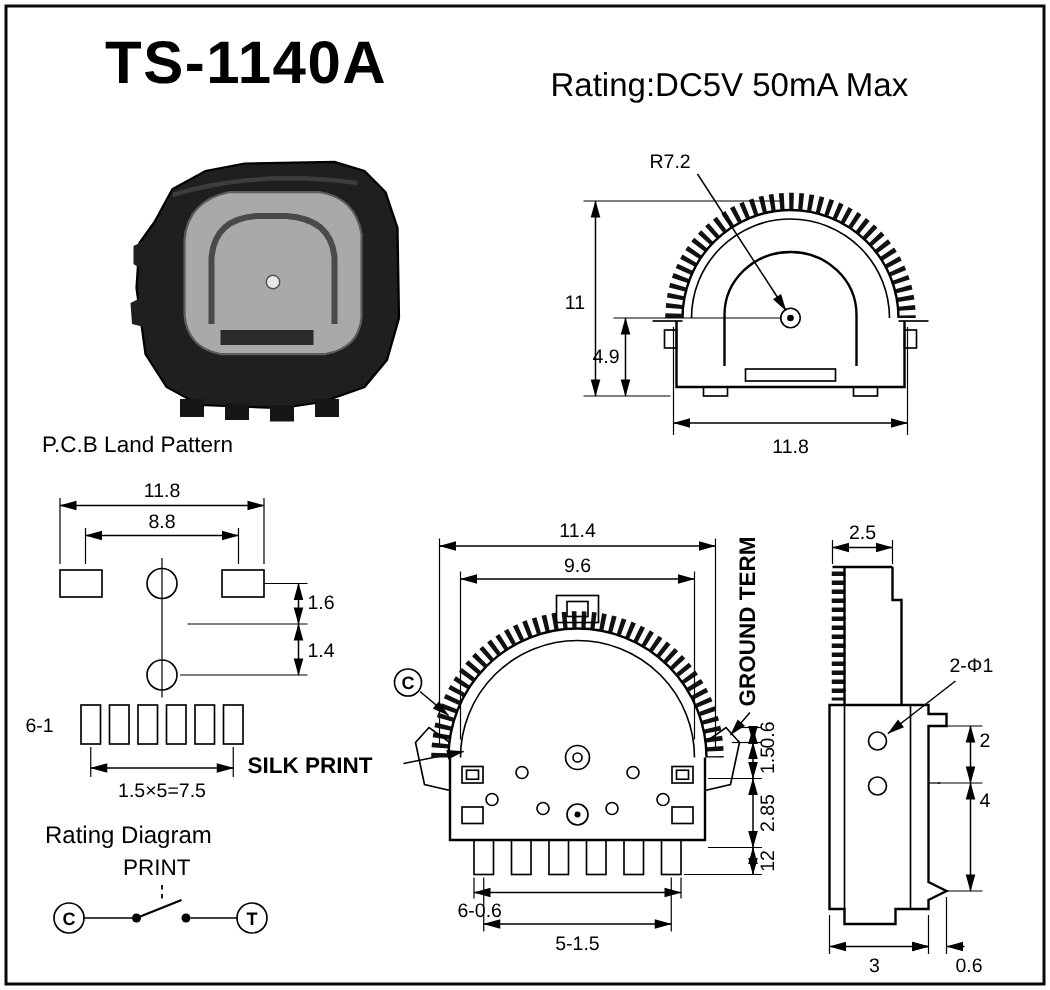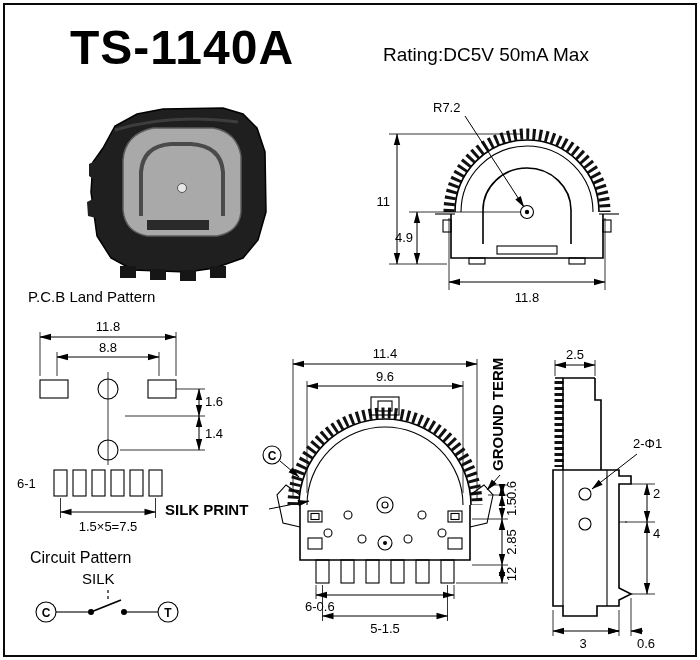--- a/index.html
+++ b/index.html
@@ -1,20 +1,20 @@
 <!DOCTYPE html>
 <html><head>
 <meta charset="utf-8">
 <style>
   *{margin:0;padding:0;box-sizing:border-box}
   html,body{width:700px;height:660px;background:#fff;font-family:"Liberation Sans",sans-serif;color:#000;position:relative;overflow:hidden}
   .frame{position:absolute;left:3px;top:3px;width:694px;height:654px;border:2px solid #0a0a0a;background:#fff}
   .abs{position:absolute}
-  .title{left:70px;top:20px;font-size:48px;font-weight:bold;letter-spacing:1px}
-  .rating{left:383px;top:44px;font-size:19px}
+  .title{left:70px;top:20px;font-size:40px;font-weight:bold;letter-spacing:1px}
+  .rating{left:367px;top:44px;font-size:22px}
   .seclabel{font-size:15px;font-weight:normal}
   svg{position:absolute;overflow:visible}
   svg text{font-family:"Liberation Sans",sans-serif;fill:#000}
   .d{font-size:13px}
   .db{font-size:15px;font-weight:bold}
   .dsm{font-size:12px;font-weight:bold}
   .ol{stroke:#000;stroke-width:1.6;fill:none}
   .ol1{stroke:#000;stroke-width:1.1;fill:none}
   .ext{stroke:#000;stroke-width:0.8;fill:none}
   .dl{stroke:#000;stroke-width:1;fill:none}
@@ -145,22 +145,22 @@
     <line class="dl" x1="45.5" y1="202" x2="140.5" y2="202" marker-start="url(#arr)" marker-end="url(#arr)"></line>
     <text class="d" x="93" y="221" text-anchor="middle">1.5×5=7.5</text>
   </g>
 </svg>
 
 <svg class="abs" style="left:165px;top:495px" width="150" height="32" viewBox="0 0 150 32">
   <text class="db" x="0" y="20">SILK PRINT</text>
   <line class="dl" x1="104" y1="14" x2="144" y2="6" marker-end="url(#arr)"></line>
 </svg>
 
-<div class="abs seclabel" style="left:30px;top:549px;font-size:16px">Circuit Pattern</div>
-<div class="abs seclabel" style="left:82px;top:570px">SILK</div>
+<div class="abs seclabel" style="left:30px;top:549px;font-size:16px">Rating Diagram</div>
+<div class="abs seclabel" style="left:82px;top:570px">PRINT</div>
 
 <svg class="abs" style="left:20px;top:590px" width="200" height="48" viewBox="0 0 200 48">
   <line class="dash" x1="88" y1="0" x2="88" y2="11"></line>
   <circle class="ol1" cx="26" cy="22" r="10"></circle>
   <text class="dsm" x="26" y="26.5" text-anchor="middle">C</text>
   <line class="ol1" x1="36" y1="22" x2="68" y2="22"></line>
   <circle class="dot" cx="71" cy="22" r="3"></circle>
   <line class="ol" x1="71" y1="22" x2="101" y2="10"></line>
   <circle class="dot" cx="104" cy="22" r="3"></circle>
   <line class="ol1" x1="107" y1="22" x2="138" y2="22"></line>

